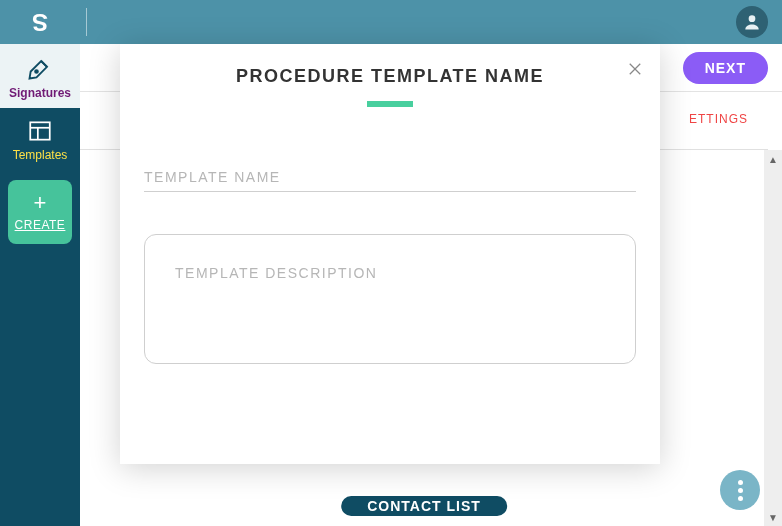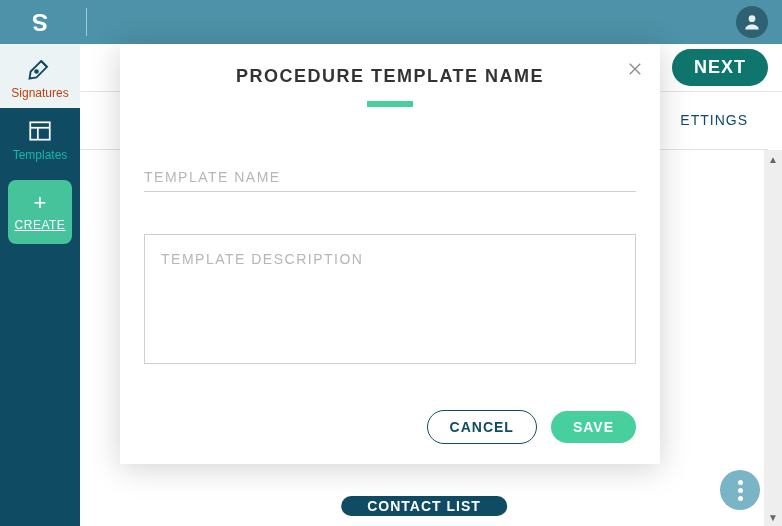--- a/index.html
+++ b/index.html
@@ -11,23 +11,23 @@
     background: #0f4c63; display: flex; flex-direction: column; align-items: center;
     color: #fff; font-size: 12px;
   }
   .logo-area {
     width: 80px; height: 44px; display: flex; align-items: center; justify-content: center;
     background: #4d92a8;
   }
   .logo { font-weight: bold; font-size: 24px; color: #fff; transform: rotate(180deg); }
   .sidebar-item {
     width: 80px; text-align: center; padding: 10px 0 8px 0;
-    cursor: pointer; color: #14b8a6;
-  }
-  .sidebar-item.active { background: #ecf3f5; color: #c2410c; }
+    cursor: pointer; color: #fde047;
+  }
+  .sidebar-item.active { background: #ecf3f5; color: #701a75; font-weight: bold; }
   .sidebar-item .icon { display: flex; justify-content: center; margin-bottom: 4px; }
   .sidebar-label { font-size: 12px; }
 
   .create-btn {
     margin-top: 10px; width: 64px; height: 64px; background: #46c39b; border-radius: 8px;
     display: flex; flex-direction: column; align-items: center; justify-content: center;
     cursor: pointer; color: #fff;
   }
   .create-btn .plus { font-size: 22px; line-height: 22px; font-weight: 300; }
   .create-btn .lbl { font-size: 12px; margin-top: 4px; letter-spacing: 0.5px; text-decoration: underline; }
@@ -45,31 +45,31 @@
     border-radius: 50%; background: #2e6173; display:flex; align-items:center; justify-content:center;
   }
 
   
   .actionbar {
     position: absolute; left: 80px; top: 44px; right: 0; height: 48px;
     display: flex; align-items: center; justify-content: flex-end; padding-right: 14px;
     background: #fff; border-bottom: 1px solid #e3e3e3;
   }
   .next-btn {
-    background: #0f766e; color: #fff; border-radius: 20px; padding: 8px 22px;
-    font-size: 18px; font-weight: bold; letter-spacing: 1px; cursor: pointer;
+    background: #8b5cf6; color: #fff; border-radius: 20px; padding: 8px 22px;
+    font-size: 14px; font-weight: bold; letter-spacing: 1px; cursor: pointer;
   }
 
   
   .tabrow {
     position: absolute; left: 80px; top: 92px; right: 14px; height: 58px;
     border-bottom: 1px solid #e0e0e0; display:flex; align-items:center;
   }
   .tabrow .tab-ettings {
-    position: absolute; right: 20px; top: 20px; color: #0c4a6e; letter-spacing: 1px; font-size: 14px;
+    position: absolute; right: 20px; top: 20px; color: #ef4444; letter-spacing: 1px; font-size: 12px;
   }
 
   
   .scrollbar {
     position: absolute; right: 0; top: 150px; bottom: 0; width: 18px; background: #eeeeee;
   }
   .scrollbar .arrow {
     position: absolute; left: 0; width: 18px; height: 18px; display:flex; align-items:center; justify-content:center;
     font-size: 10px; color: #666; cursor: pointer;
   }
@@ -109,22 +109,22 @@
   .modal-close {
     position: absolute; right: 16px; top: 16px; cursor: pointer; color: #888;
   }
   .tmpl-name {
     margin-top: 56px; width: 100%; border: none; border-bottom: 1px solid #cfcfcf;
     font-size: 14px; letter-spacing: 1.5px; color: #a21caf; padding: 6px 0; outline: none;
     background: transparent;
   }
   .tmpl-name::placeholder { color: #b6b6b6; letter-spacing: 1.5px; }
   .tmpl-desc {
-    margin-top: 42px; width: 100%; height: 130px; border: 1px solid #cfcfcf; border-radius: 0;
-    font-size: 14px; letter-spacing: 1.5px; color: #999; padding: 16px; outline: none; resize: none;
+    margin-top: 42px; width: 100%; height: 130px; border: 1px solid #cfcfcf; border-radius: 12px;
+    font-size: 14px; letter-spacing: 1.5px; color: #999; padding: 30px; outline: none; resize: none;
     font-family: inherit;
   }
   .tmpl-desc::placeholder { color: #b6b6b6; letter-spacing: 1.5px; }
 
   .modal-actions {
     position: absolute; right: 24px; bottom: 20px; display: flex; gap: 14px; align-items: center;
   }
   .btn-cancel {
     border: 1.5px solid #0f4c63; color: #0f4c63; background: #fff; border-radius: 20px;
     padding: 8px 22px; font-size: 14px; font-weight: bold; letter-spacing: 1px; cursor: pointer;
@@ -213,21 +213,13 @@
       <line x1="19" y1="5" x2="5" y2="19" stroke="#888" stroke-width="1.6"></line>
     </svg>
   </div>
   <div class="modal-title">PROCEDURE TEMPLATE NAME</div>
   <div class="modal-underline"></div>
 
   <input class="tmpl-name" type="text" placeholder="TEMPLATE NAME" style="">
 
   <textarea class="tmpl-desc" placeholder="TEMPLATE DESCRIPTION" style=""></textarea>
 
-  <div class="modal-actions">
-    <div class="btn-cancel">
-      <span>CANCEL</span>
-    </div>
-    <div class="btn-save">
-      <span>SAVE</span>
-    </div>
-  </div>
 </div>
 
 </body></html>

